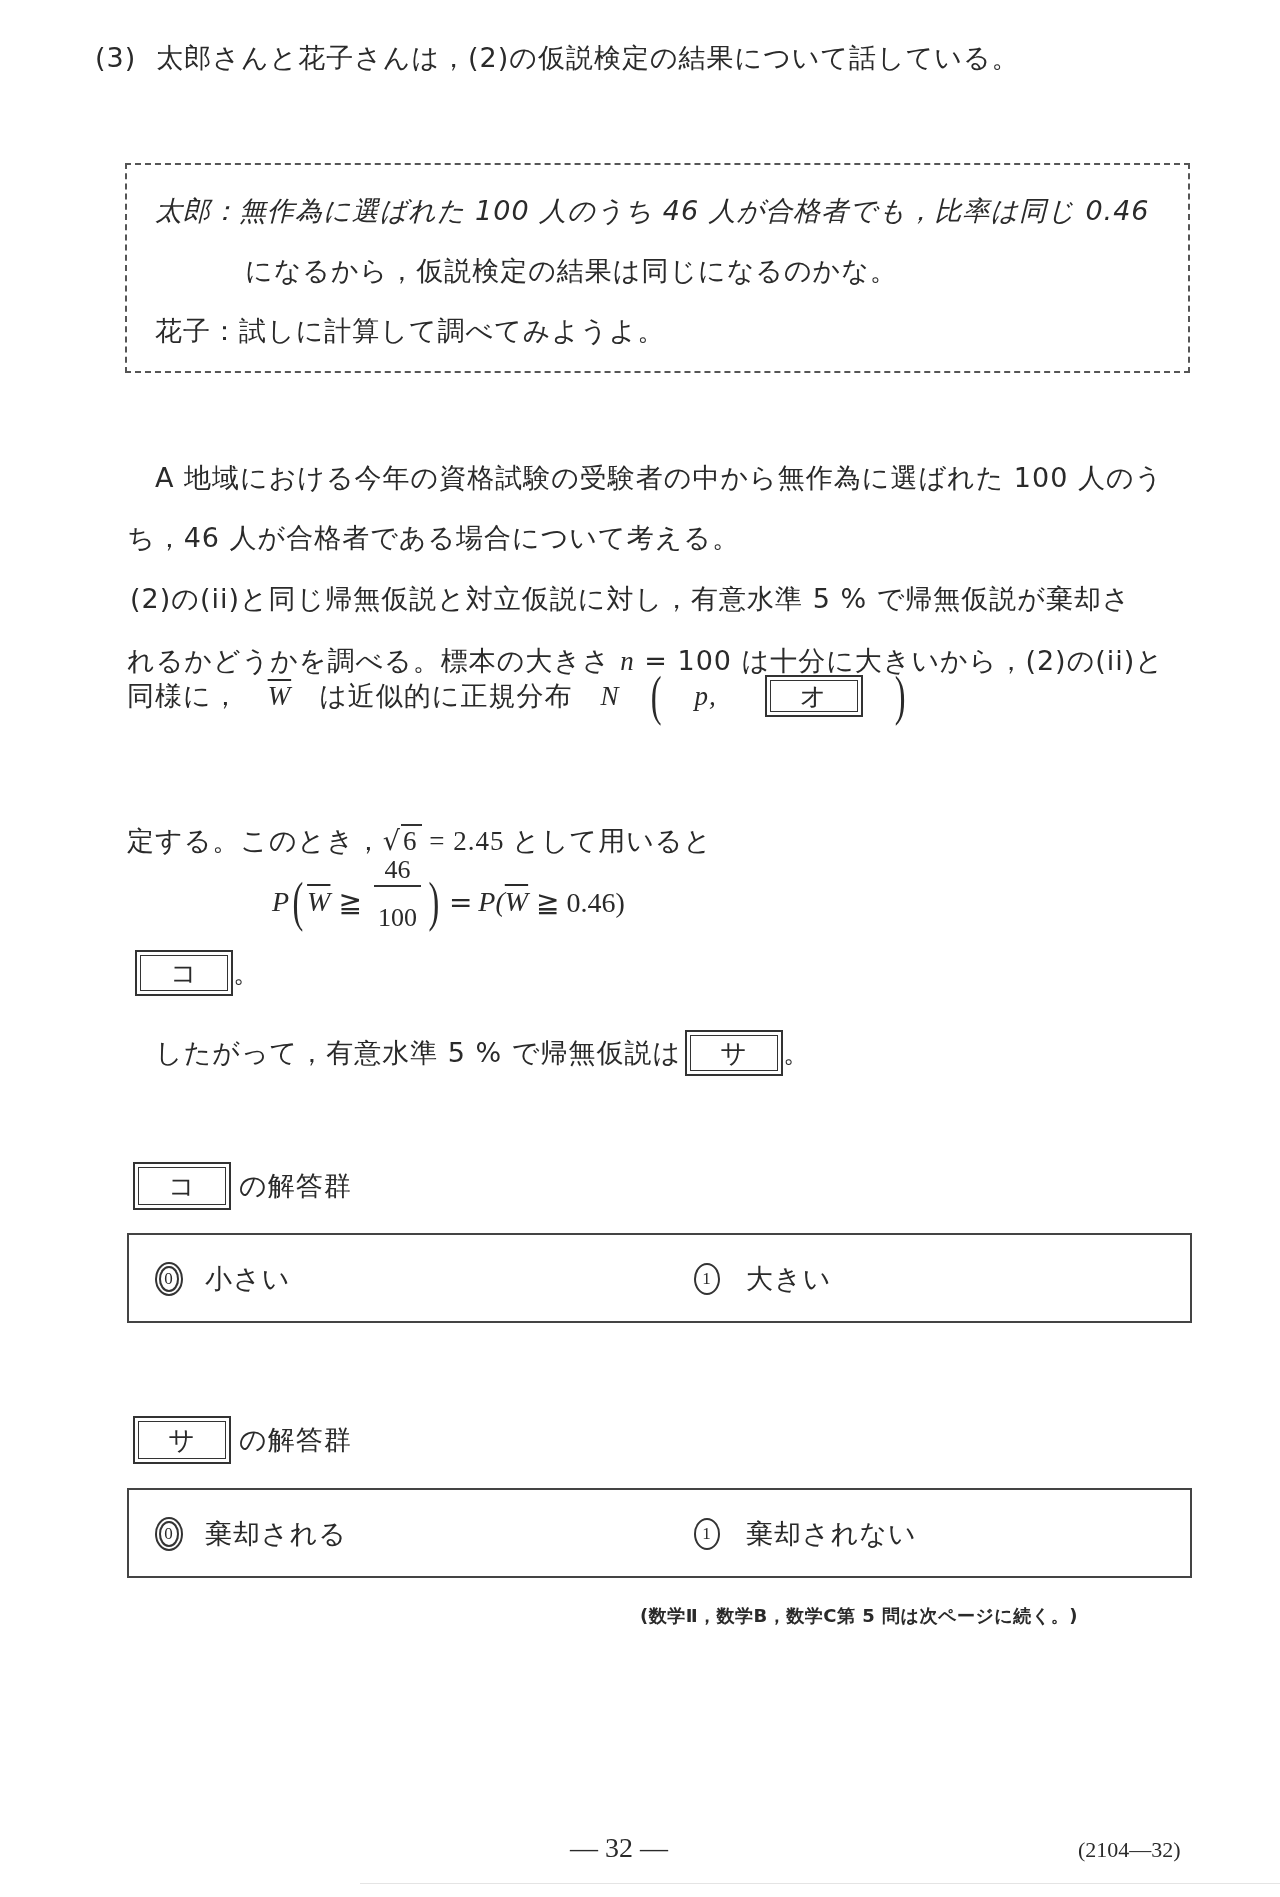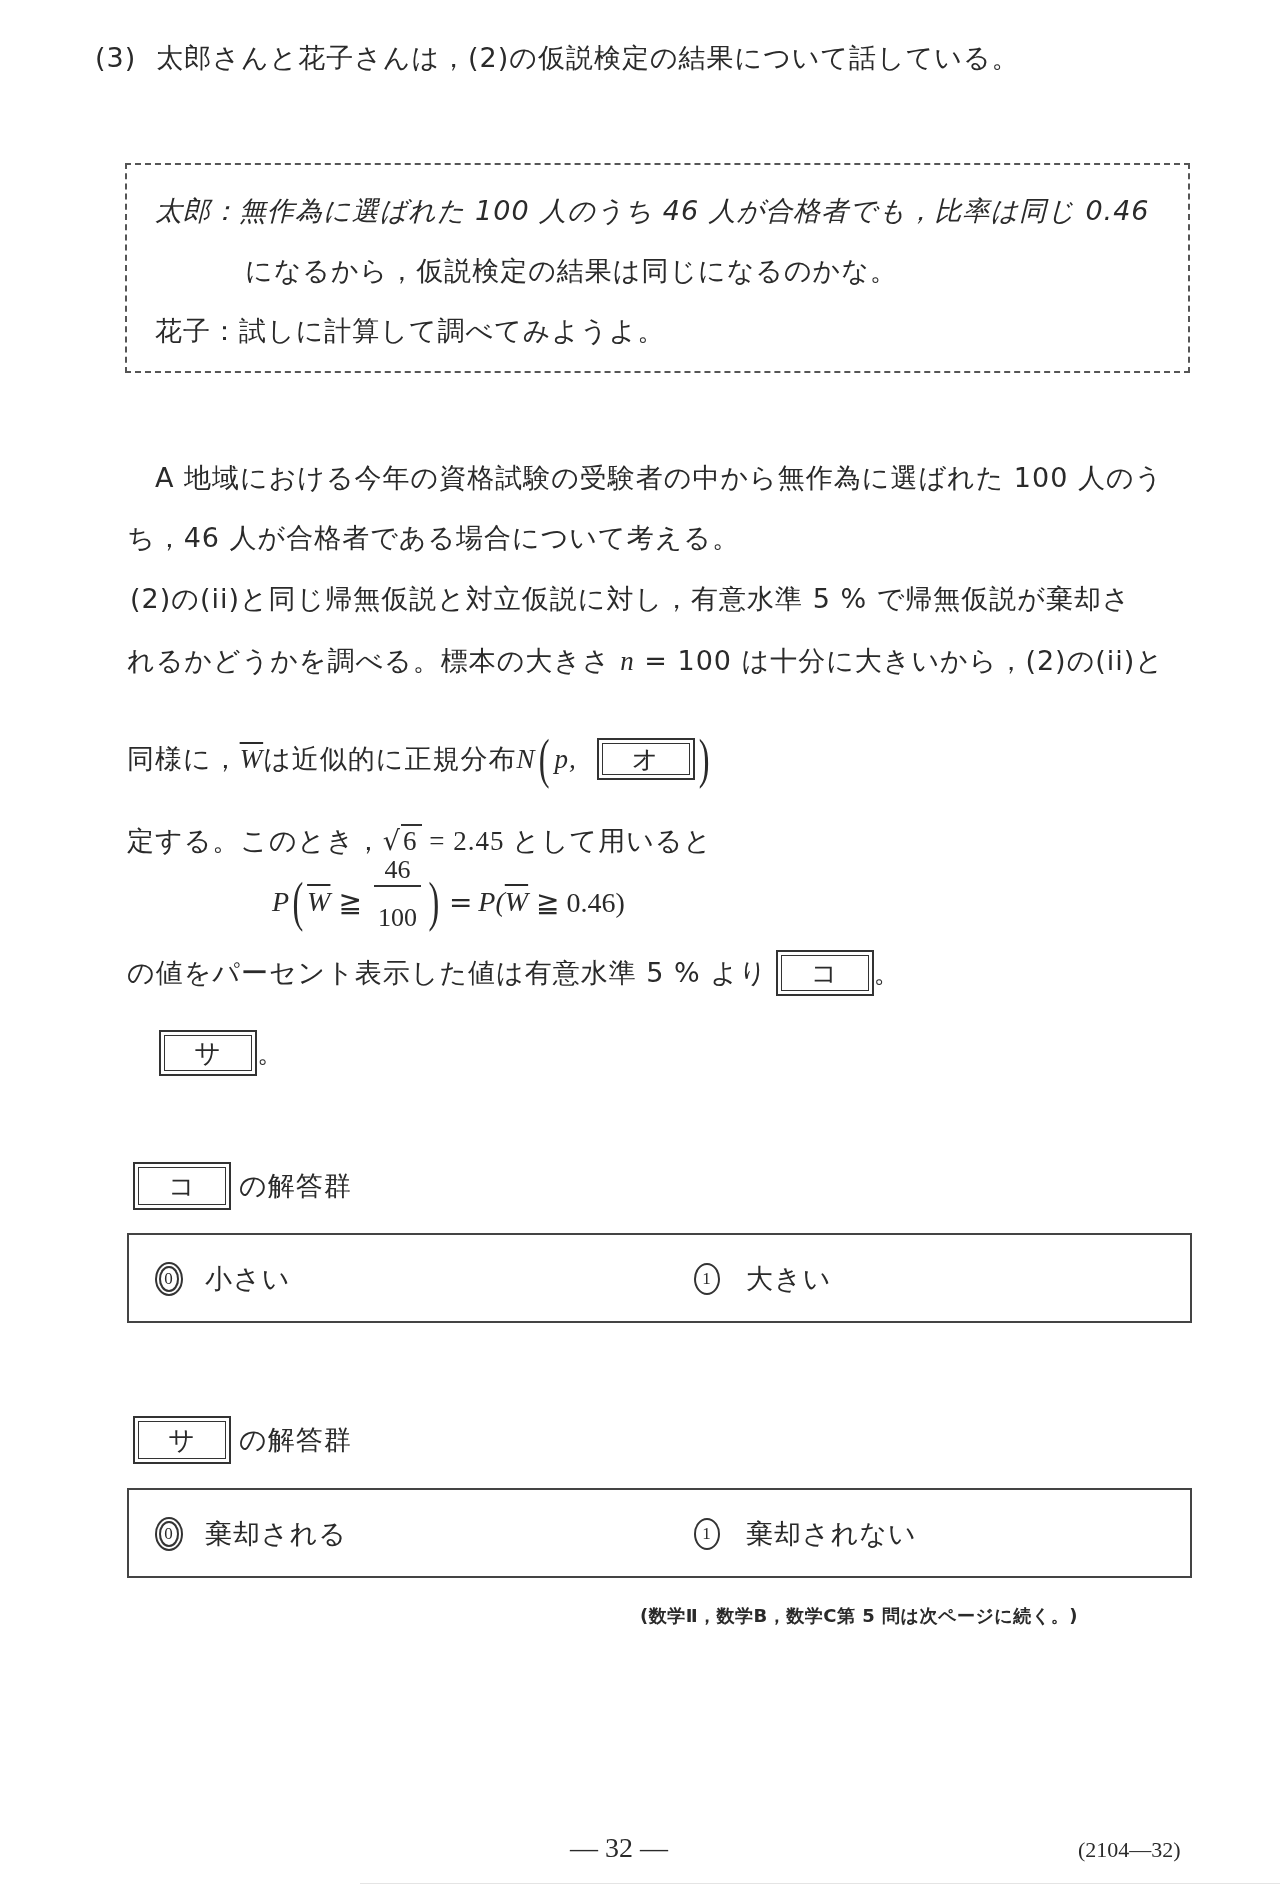--- a/index.html
+++ b/index.html
@@ -75,21 +75,21 @@
   <span>花子</span><span>：</span><span>試しに計算して調べてみようよ。</span>
 </div>
 
 <div class="abs txt" style="left:155px; top:460px;">A 地域における今年の資格試験の受験者の中から無作為に選ばれた 100 人のう</div>
 <div class="abs txt" style="left:127px; top:520px;">ち，46 人が合格者である場合について考える。</div>
 
 <div class="abs txt" style="left:130px; top:581px;">(2)の(ii)と同じ帰無仮説と対立仮説に対し，有意水準 5 % で帰無仮説が棄却さ</div>
 <div class="abs txt" style="left:127px; top:643px;">
   <span>れるかどうかを調べる。標本の大きさ </span><span class="it">n</span><span> = 100 は十分に大きいから，(2)の(ii)と</span>
 </div>
-<div class="abs txt" style="left:127px; top:732px; display:flex; align-items:center;">
+<div class="abs txt" style="left:127px; top:669px; display:flex; align-items:center;gap:28px;">
   <span>同様に，</span>
   <span class="it overline">W</span>
   <span> は近似的に正規分布 </span>
   <span class="it">N</span>
   <span class="paren-big">(</span>
   <span class="it" style="margin-right:20px;">p,</span>
   <span class="blank" style="width:98px; height:42px;">
     <span class="blank-inner">オ</span>
   </span>
   <span class="paren-big">)</span>
@@ -108,27 +108,27 @@
     <span class="den">100</span>
   </span>
   <span class="paren-big">)</span>
   <span style="margin:0 6px;">=</span>
   <span class="it">P(</span>
   <span class="it overline">W</span>
   <span class="serif" style="margin-left:8px;">≧ 0.46)</span>
 </div>
 
 <div class="abs txt" style="left:127px; top:950px; display:flex; align-items:center;">
-  <span>の値をパーセント表示した値は有意水準 5 % より</span>
   <span class="blank" style="width:98px; height:46px; margin-left:8px;">
     <span class="blank-inner">コ</span>
   </span>
   <span>。</span>
 </div>
 <div class="abs txt" style="left:155px; top:1030px; display:flex; align-items:center;">
+  <span>したがって，有意水準 5 % で帰無仮説は</span>
   <span class="blank" style="width:98px; height:46px; margin-left:4px;">
     <span class="blank-inner">サ</span>
   </span>
   <span>。</span>
 </div>
 
 <div class="abs txt" style="left:133px; top:1162px; display:flex; align-items:center;">
   <span class="blank" style="width:98px; height:48px; margin-right:8px;">
     <span class="blank-inner">コ</span>
   </span>

